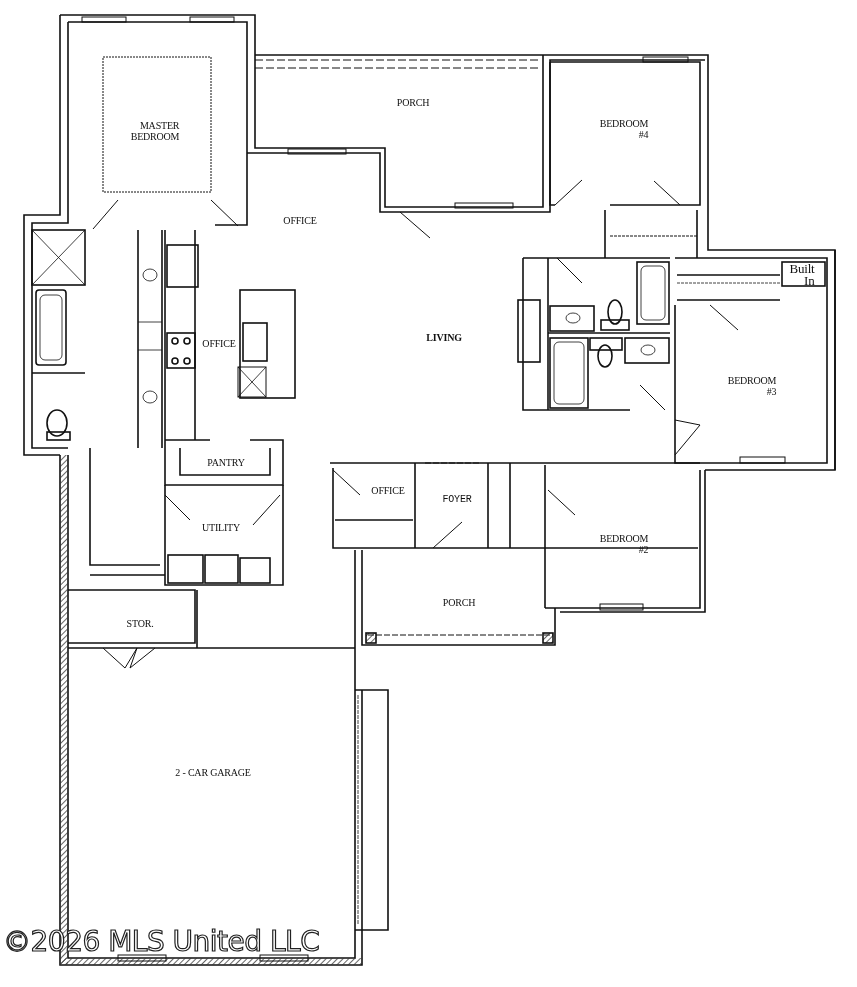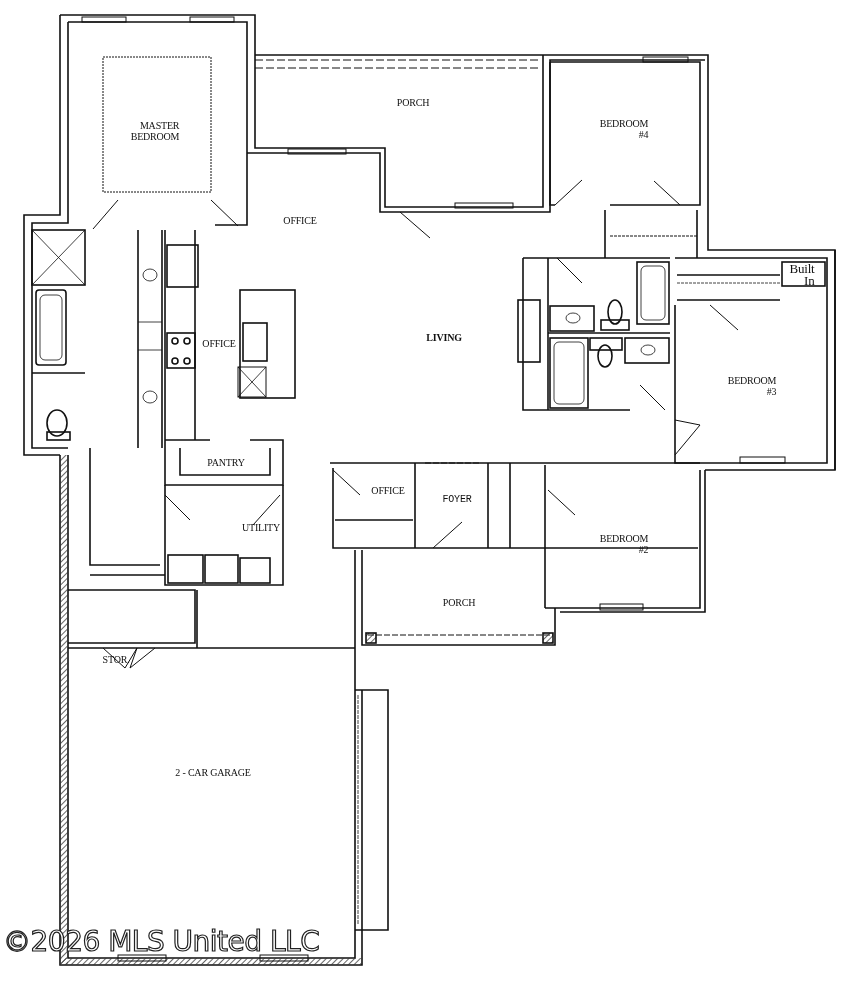--- a/index.html
+++ b/index.html
@@ -169,26 +169,26 @@
 <div class="lbl" style="left:624px; top:129px; white-space:pre;" data-bind="plan.rooms.bedroom4">BEDROOM
 #4</div>
 <div class="lbl" style="left:300px; top:220px;" data-bind="plan.rooms.eating">OFFICE</div>
 <div class="lbl" style="left:219px; top:343px;" data-bind="plan.rooms.kitchen">OFFICE</div>
 <div class="lbl" style="left:444px; top:337px;font-weight:bold;" data-bind="plan.rooms.living">LIVING</div>
 <div class="lbl" style="left:752px; top:386px; white-space:pre;" data-bind="plan.rooms.bedroom3">BEDROOM
 #3</div>
 <div class="lbl small" style="left:802px; top:275px; white-space:pre;" data-bind="plan.rooms.built_in">Built
 In</div>
 <div class="lbl" style="left:226px; top:462px;" data-bind="plan.rooms.pantry">PANTRY</div>
-<div class="lbl" style="left:221px; top:527px;margin-left:40px;" data-bind="plan.rooms.utility">UTILITY</div>
+<div class="lbl" style="left:221px; top:527px;" data-bind="plan.rooms.utility">UTILITY</div>
 <div class="lbl" style="left:388px; top:490px;" data-bind="plan.rooms.office">OFFICE</div>
 <div class="lbl" style="left:457px; top:499px;font-family:Liberation Mono, monospace;" data-bind="plan.rooms.foyer">FOYER</div>
 <div class="lbl" style="left:624px; top:544px; white-space:pre;" data-bind="plan.rooms.bedroom2">BEDROOM
 #2</div>
 <div class="lbl" style="left:459px; top:602px;" data-bind="plan.rooms.porch_front">PORCH</div>
-<div class="lbl" style="left:116px; top:623px;margin-top:36px;" data-bind="plan.rooms.storage">STOR.</div>
+<div class="lbl" style="left:140px; top:623px;" data-bind="plan.rooms.storage">STOR.</div>
 <div class="lbl" style="left:213px; top:772px;" data-bind="plan.rooms.garage">2 -  CAR GARAGE</div>
 
 <div class="watermark" data-bind="plan.watermark">©2026 MLS United LLC</div>
 
 <style>
   .lbl[data-bind="plan.rooms.master_bedroom"] { white-space: pre; }
 </style>
 
 </body></html>

